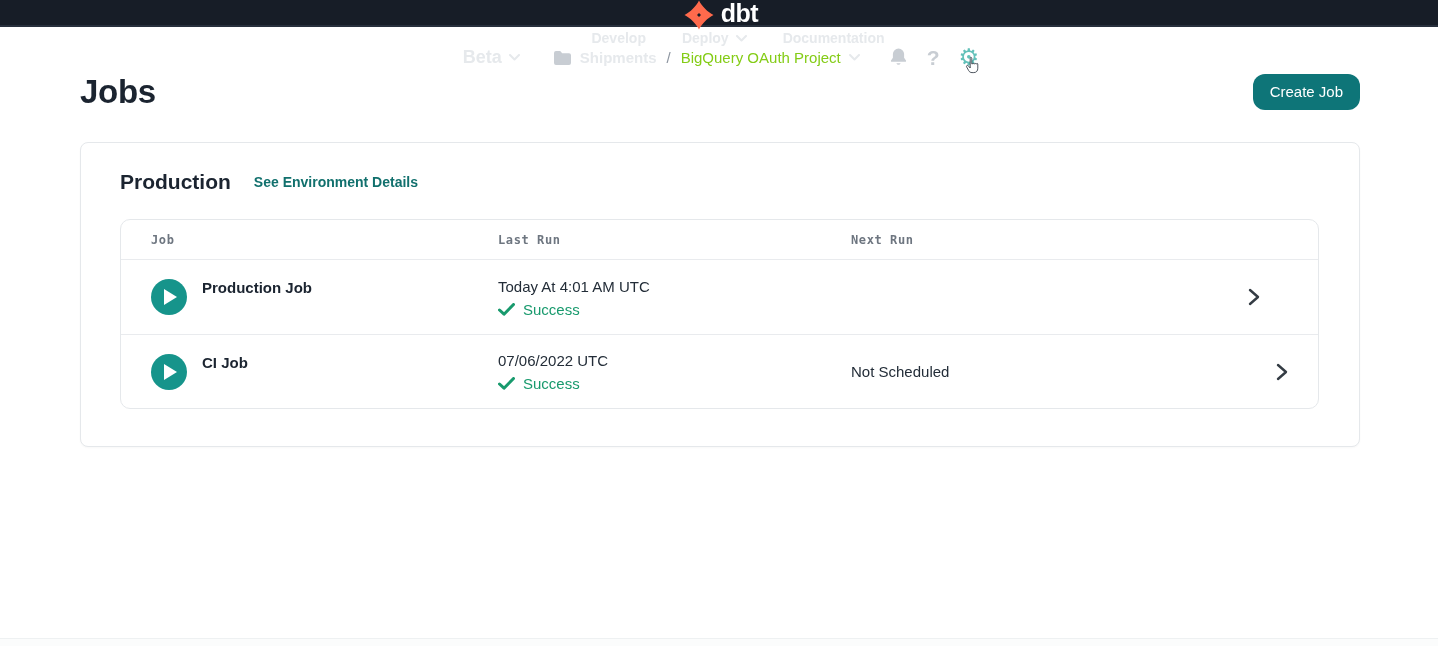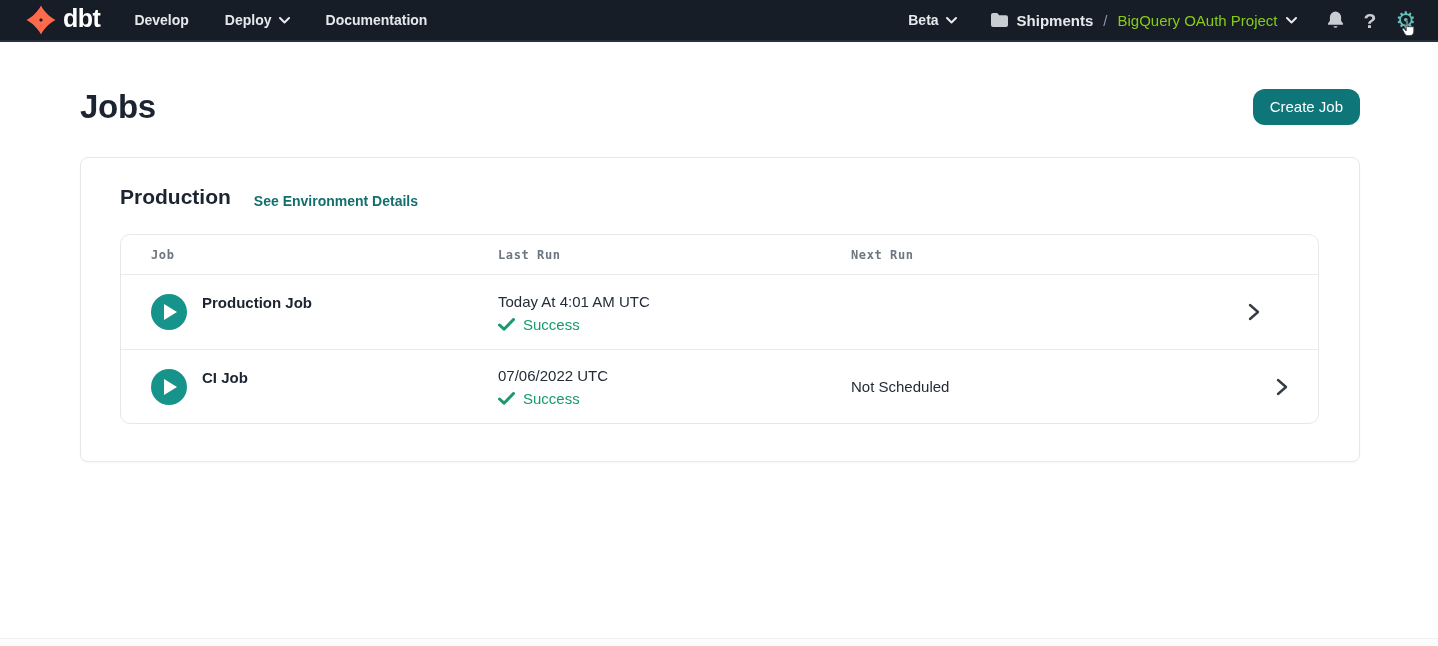--- a/index.html
+++ b/index.html
@@ -1,30 +1,30 @@
 <!DOCTYPE html>
 <html><head>
 <meta charset="utf-8">
 <style>
   * { margin: 0; padding: 0; box-sizing: border-box; }
   html, body { width: 1438px; height: 646px; background: #ffffff; overflow: hidden; }
   body { font-family: "Liberation Sans", sans-serif; color: #222b36; position: relative; }
 
   
   .navbar {
-    height: 42px; background: #171d27; display: flex; align-items: center;
-    padding: 0 22px 0 26px; border-bottom: 2px solid #272f3c;
+    height: 27px; background: #171d27; display: flex; align-items: center;
+    padding: 0 22px 0 26px; border-bottom: 2px solid #272f3c; flex-direction: column;
   }
   .brand { display: flex; align-items: center; gap: 7px; cursor: pointer; }
   .brand-word { color: #ffffff; font-weight: 700; font-size: 25px; letter-spacing: -0.5px; line-height: 1; padding-bottom: 3px; }
   .nav-links { display: flex; align-items: center; margin-left: 34px; gap: 36px; }
   .nav-link { color: #e6e9ec; font-size: 14px; font-weight: 700; cursor: pointer; display: flex; align-items: center; gap: 7px; }
   .spacer { flex: 1; }
   .nav-right { display: flex; align-items: center; gap: 19px; }
-  .beta { color: #e6e9ec; font-size: 14px; font-weight: 700; display: flex; align-items: center; gap: 7px; cursor: pointer; margin-right: 14px; }
+  .beta { color: #e6e9ec; font-size: 18px; font-weight: 700; display: flex; align-items: center; gap: 7px; cursor: pointer; margin-right: 14px; }
   .project-crumb { display: flex; align-items: center; gap: 8px; cursor: pointer; margin-right: 10px; }
   .crumb-folder { color: #e6e9ec; font-size: 15px; font-weight: 700; }
   .crumb-sep { color: #8d95a0; font-size: 15px; font-weight: 400; padding: 0 2px; }
   .crumb-project { color: #84cc16; font-size: 15px; font-weight: 400; display: flex; align-items: center; gap: 8px; }
   .chev-down { width: 11px; height: 7px; display: inline-block; }
   .icon-btn { display: flex; align-items: center; justify-content: center; cursor: pointer; position: relative; }
   .help-glyph { color: #c8cdd3; font-size: 21px; font-weight: 700; line-height: 1; }
   .gear-glyph { color: #63c1b9; font-size: 23px; line-height: 1; }
   .cursor-overlay { position: absolute; left: 5px; top: 11px; width: 16px; height: 18px; pointer-events: none; }
 
@@ -35,21 +35,21 @@
   .create-btn {
     background: #0e7578; color: #ffffff; border: none; border-radius: 12px;
     font-family: "Liberation Sans", sans-serif; font-size: 15px; font-weight: 400;
     padding: 10px 17px; cursor: pointer; line-height: 1.1;
   }
 
   .card {
     margin-top: 31px; border: 1px solid #e5e8eb; border-radius: 8px; background: #fff;
     padding: 27px 40px 37px 39px; box-shadow: 0 1px 2px rgba(22,29,37,0.03);
   }
-  .card-head { display: flex; align-items: flex-end; gap: 23px; }
+  .card-head { display: flex; align-items: center; gap: 23px; }
   .env-name { font-size: 21px; font-weight: 700; color: #1b2430; }
   .env-link { font-size: 14px; font-weight: 700; color: #11706d; cursor: pointer; text-decoration: none; }
 
   
   .jobs-table { margin-top: 25px; border: 1px solid #e5e8eb; border-radius: 10px; overflow: hidden; }
   .t-row { display: grid; grid-template-columns: 347px 353px 1fr 28px; align-items: center; padding: 0 30px; }
   .t-head { height: 40px; border-bottom: 1px solid #e9ebee; }
   .t-head .th {
     font-family: "DejaVu Sans Mono", monospace; font-size: 12px; color: #6e7680;
     letter-spacing: 0.6px; font-weight: 700;

